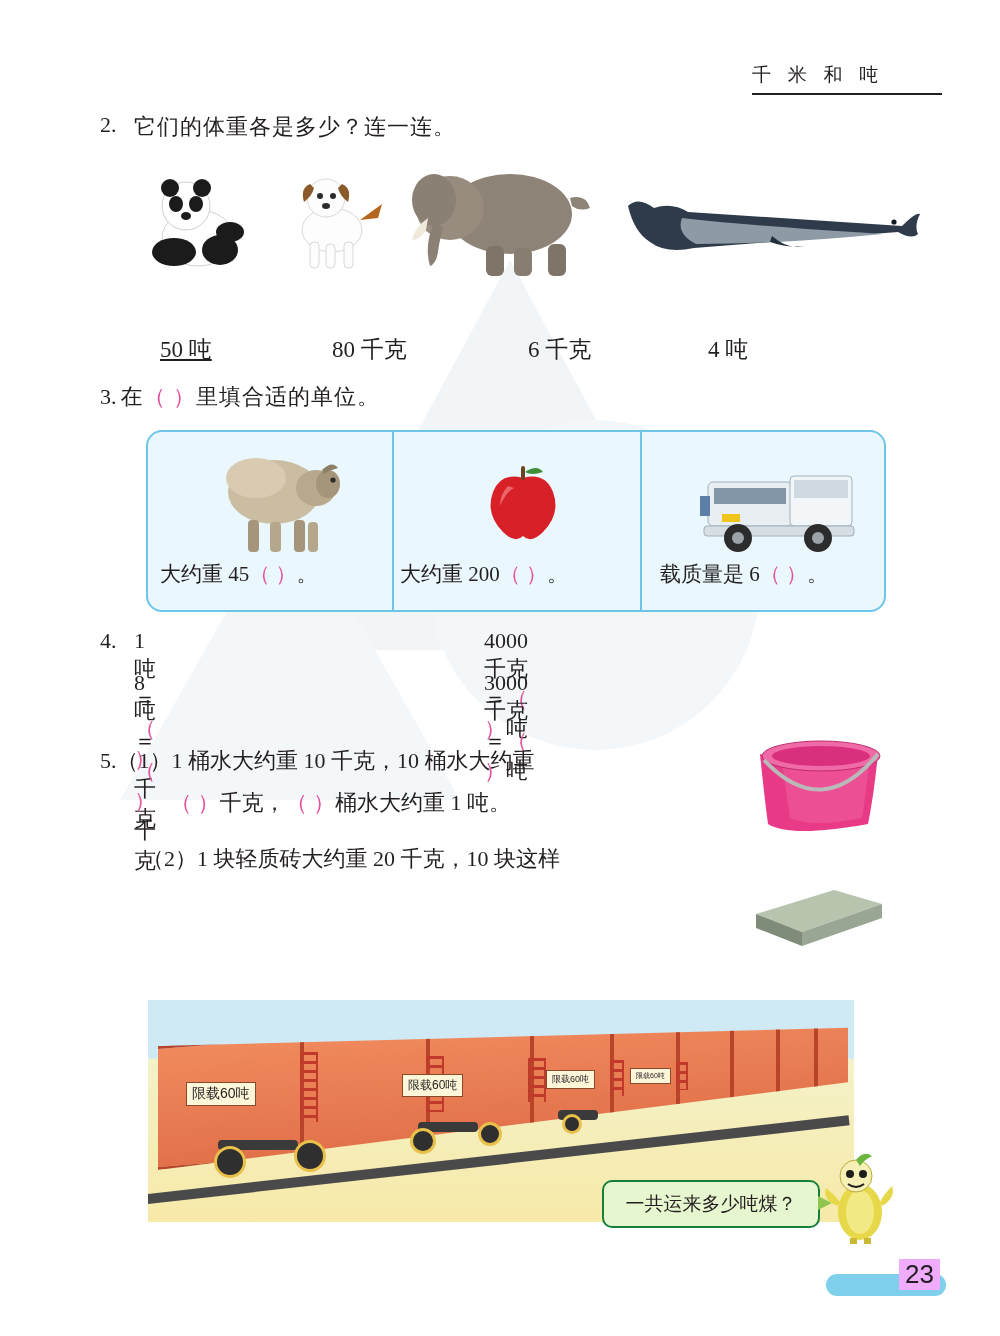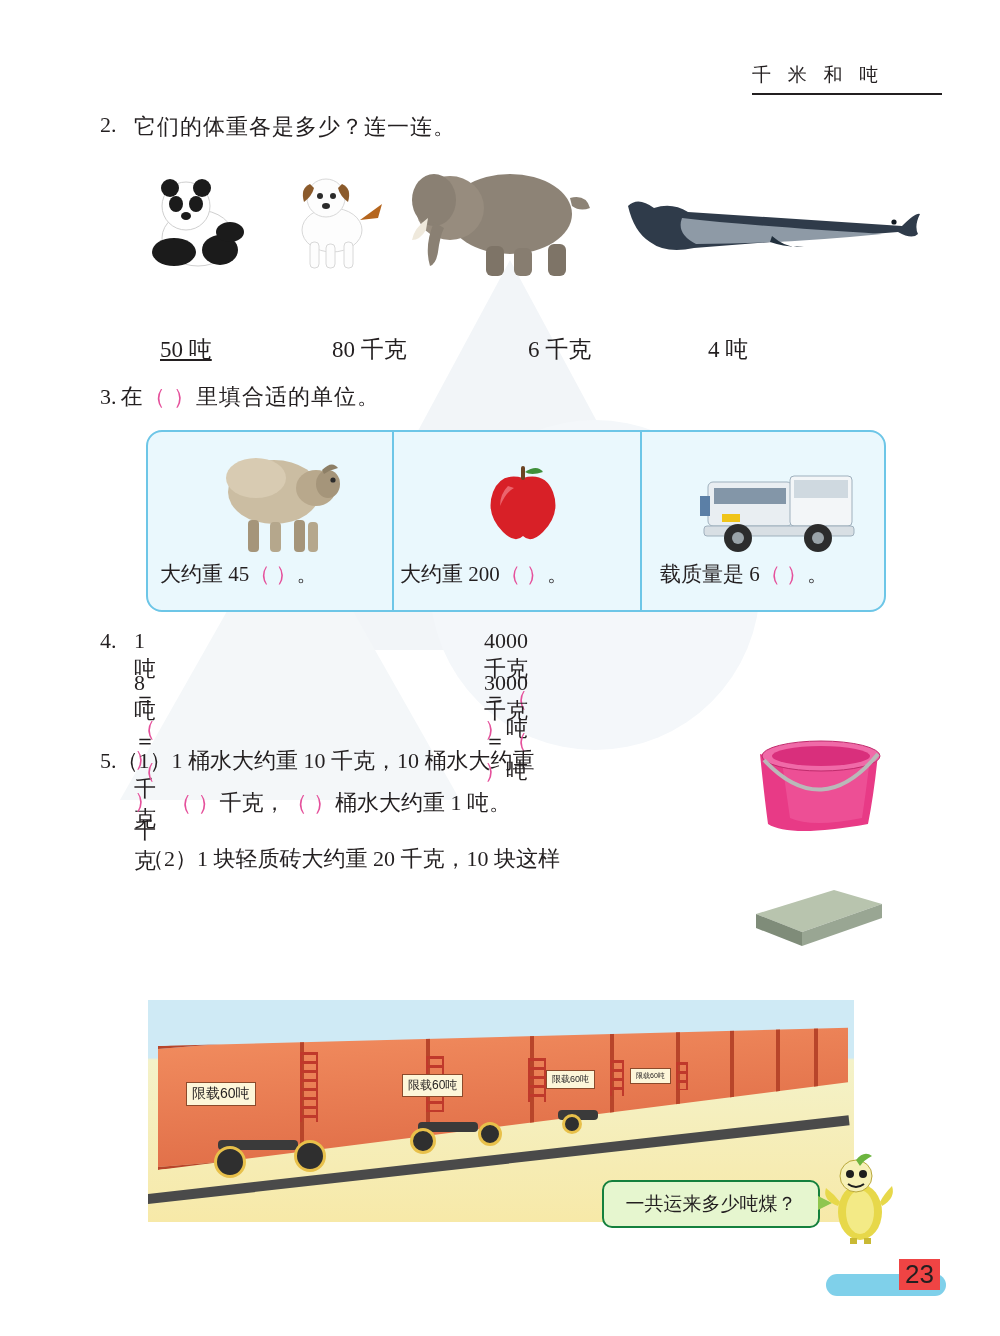--- a/index.html
+++ b/index.html
@@ -131,21 +131,21 @@
   .mascot { position:absolute; left:820px; top:1152px; width:78px; height:92px; }
 
   
   .pagenum-wrap { position:absolute; right:54px; bottom:40px; width:120px; height:36px; }
   .pagenum-bar {
     position:absolute; right:0; bottom:0; width:120px; height:22px;
     background:#7fd0ea; border-radius:11px;
   }
   .pagenum {
     position:absolute; right:6px; bottom:6px; font-size:26px; color:#231f20;
-    font-family:"Liberation Sans", sans-serif; background:#ef4444; padding:0 6px;
+    font-family:"Liberation Sans", sans-serif; background:#f0abfc; padding:0 6px;
   }
 </style>
 </head>
 <body>
 
 <div class="watermark">
   <div class="wm-tri"></div>
   <div class="wm-tri2"></div>
   <div class="wm-circ"></div>
 </div>

